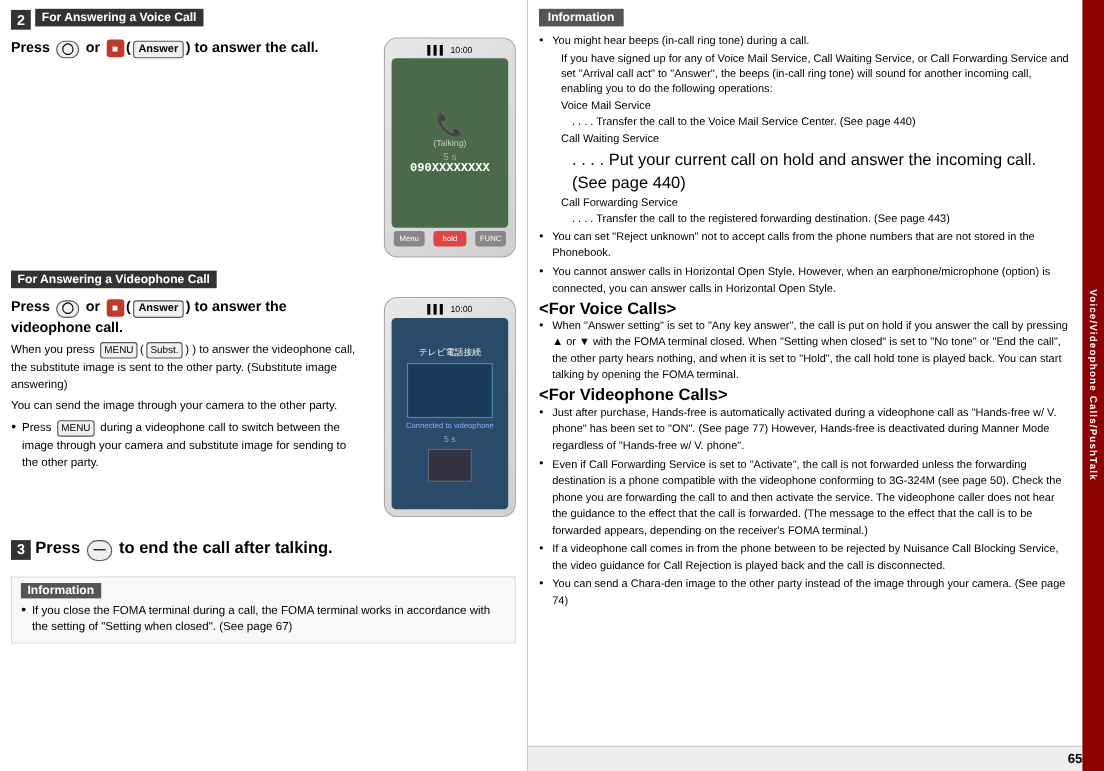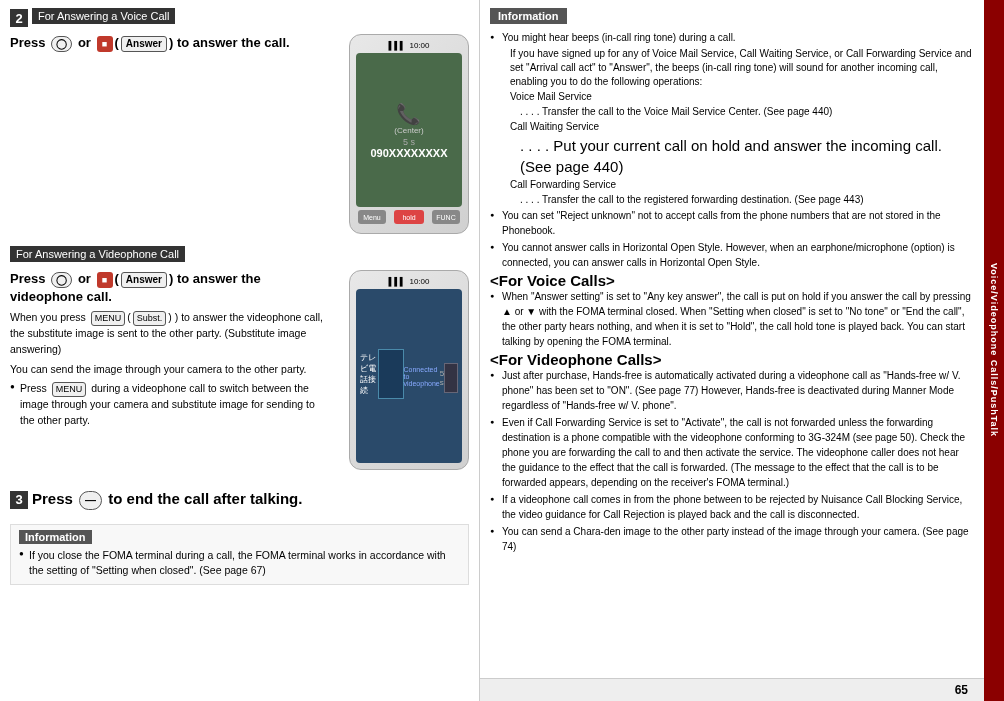--- a/index.html
+++ b/index.html
@@ -32,21 +32,21 @@
       color: #fff;
       font-weight: bold;
       font-size: 13px;
       margin-right: 4px;
       vertical-align: middle;
     }
 
     .section-header {
       background: #333;
       color: #fff;
-      font-weight: normal;
+      font-weight: bold;
       font-size: 11px;
       padding: 2px 6px;
       display: inline-block;
       margin-bottom: 4px;
     }
 
     .section-block {
       display: flex;
       gap: 20px;
       margin-bottom: 12px;
@@ -117,20 +117,21 @@
     .phone-screen-text {
       font-size: 8px;
       color: #ccc;
       margin-bottom: 2px;
     }
 
     .phone-number {
       font-size: 11px;
       font-weight: bold;
       color: #fff;
+      font-family: Liberation Mono, monospace;
     }
 
     .phone-bottom {
       width: 100%;
       display: flex;
       justify-content: space-between;
       padding: 3px 2px;
     }
 
     .phone-btn {
@@ -161,21 +162,21 @@
       position: relative;
       overflow: hidden;
     }
 
     .phone-screen2 {
       width: 100%;
       background: #2a4a6a;
       border-radius: 4px;
       flex: 1;
       display: flex;
-      flex-direction: row;
+      flex-direction: column;
       align-items: center;
       justify-content: center;
       color: #fff;
       font-size: 8px;
       padding: 4px;
     }
 
     .step3-line {
       font-size: 15px;
       font-weight: bold;
@@ -263,21 +264,21 @@
       justify-content: center;
       font-size: 9px;
       font-weight: bold;
       letter-spacing: 1px;
       padding: 10px 2px;
     }
 
     
     .page-number {
       text-align: right;
-      padding: 4px 16px;
+      padding: 4px 0;
       font-weight: bold;
       font-size: 12px;
       background: #eee;
       border-top: 1px solid #ccc;
     }
 
     .key-btn {
       display: inline-block;
       border: 1px solid #555;
       border-radius: 10px;
@@ -365,21 +366,21 @@
       </div>
     </div>
 
     <div class="phone-img">
       <div style="display:flex; gap:4px; margin-bottom:3px; font-size:8px;">
         <span>▌▌▌</span>
         <span>10:00</span>
       </div>
       <div class="phone-screen">
         <div style="font-size:20px;">📞</div>
-        <div class="phone-screen-text">(Center)</div>
+        <div class="phone-screen-text">(Talking)</div>
         <div style="font-size:9px; color:#aaa;">5 s</div>
         <div class="phone-number">090XXXXXXXX</div>
       </div>
       <div class="phone-bottom">
         <div class="phone-btn">Menu</div>
         <div style="width:30px; height:14px; background:#d44; border-radius:3px; display:flex; align-items:center; justify-content:center;">
             <span style="font-size:7px; color:#fff;">hold</span>
           </div>
         <div class="phone-btn">FUNC</div>
       </div>

